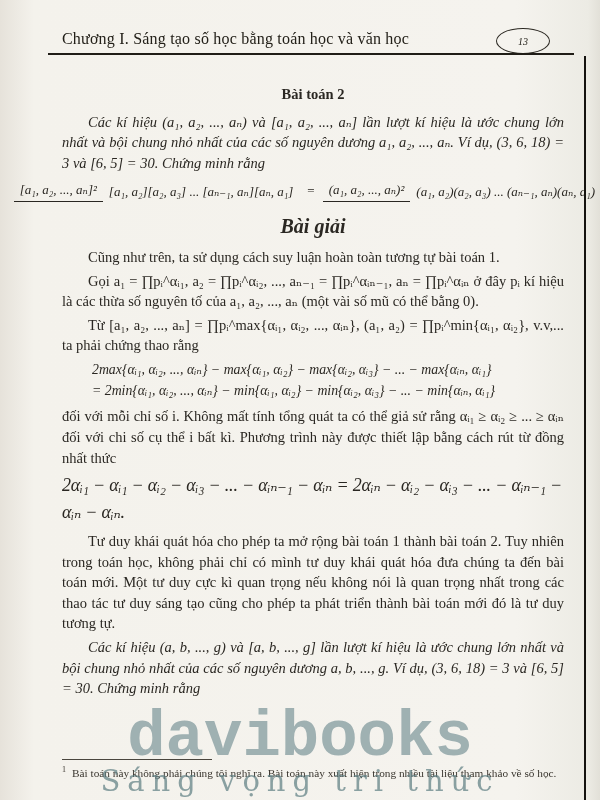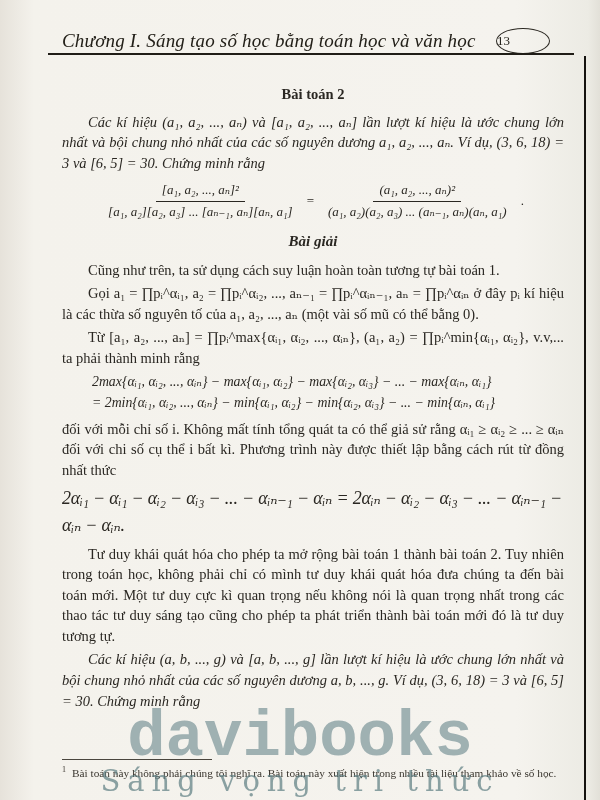--- a/index.html
+++ b/index.html
@@ -11,56 +11,56 @@
   }
   .page {
     position:relative; width:600px; height:800px; overflow:hidden;
     background:
       linear-gradient(90deg, #e6e2da 0px, #f4f2ec 34px, #f5f3ee 86%, #ecebe4 98%, #e2e0d8 100%),
       #f4f2ec;
   }
   
   .chapter {
     position:absolute; top:30px; left:62px; right:120px;
-    font-style:italic; font-size:19px; color:#232019; letter-spacing:.2px;
+    font-size:16px; color:#232019; letter-spacing:.2px;
     white-space:nowrap;
   }
   .page-num-oval {
     position:absolute; top:28px; right:50px; width:54px; height:26px;
     border:1.6px solid #2b2822; border-radius:50%;
-    display:flex; align-items:center; justify-content:flex-start;
-    font-size:13px; color:#232019; background:transparent;
+    display:flex; align-items:center; justify-content:center;
+    font-size:10px; color:#232019; background:transparent;font-style:italic;
   }
   .header-rule {
     position:absolute; top:53px; left:48px; right:26px; height:2px; background:#201d17;
   }
   .right-edge {
     position:absolute; top:56px; bottom:0; right:14px; width:2.5px; background:#15130f;
   }
   
   .content {
     position:absolute; top:70px; left:62px; right:36px;
     font-size:14.5px; line-height:1.42; text-align:justify;
   }
   p { margin:0 0 3px 0; }
   .indent { text-indent:26px; }
   .italic { font-style:italic; }
   .prob-heading { font-size:14.5px; font-weight:bold; margin:14px 0 7px 0; text-align:center; }
   .prob-heading sup { font-size:9px; }
   .solution-heading {
-    font-size:15px; font-weight:bold; font-style:italic;
+    font-size:20px; font-weight:bold; font-style:italic;
     text-align:center; margin:10px 0 7px 0;
   }
   
   .formula-row {
     display:flex; align-items:center; justify-content:center;
     gap:8px; margin:8px 0 6px 0; font-style:italic; font-size:13px;
     text-align:center; white-space:nowrap;
   }
-  .frac { display:inline-flex; flex-direction:column; align-items:center; }
+  .frac { display:inline-flex; align-items:center; }
   .frac .num { padding:0 6px 1px 6px; border-bottom:1.3px solid #2a2722; }
   .frac .den { padding:1px 6px 0 6px; }
   .eq { font-style:normal; }
   
   .display-math {
     font-style:italic; font-size:13.8px; text-align:left;
     padding-left:30px; margin:4px 0 5px 0; line-height:1.5;
   }
   .display-math.wide { padding-left:0; font-size:18px; letter-spacing:-0.2px; }
   
@@ -118,21 +118,21 @@
       </span>
       <span class="eq">.</span>
     </div>
 
     <div class="solution-heading">Bài giải</div>
 
     <p class="indent">Cũng như trên, ta sử dụng cách suy luận hoàn toàn tương tự bài toán 1.</p>
 
     <p class="indent">Gọi a₁ = ∏pᵢ^αᵢ₁, a₂ = ∏pᵢ^αᵢ₂, ..., aₙ₋₁ = ∏pᵢ^αᵢₙ₋₁, aₙ = ∏pᵢ^αᵢₙ ở đây pᵢ kí hiệu là các thừa số nguyên tố của a₁, a₂, ..., aₙ (một vài số mũ có thể bằng 0).</p>
 
-    <p class="indent">Từ [a₁, a₂, ..., aₙ] = ∏pᵢ^max{αᵢ₁, αᵢ₂, ..., αᵢₙ}, (a₁, a₂) = ∏pᵢ^min{αᵢ₁, αᵢ₂}, v.v,... ta phải thành minh rằng</p>
+    <p class="indent">Từ [a₁, a₂, ..., aₙ] = ∏pᵢ^max{αᵢ₁, αᵢ₂, ..., αᵢₙ}, (a₁, a₂) = ∏pᵢ^min{αᵢ₁, αᵢ₂}, v.v,... ta phải chứng thao rằng</p>
 
     <div class="display-math">
       <div>2max{αᵢ₁, αᵢ₂, ..., αᵢₙ} − max{αᵢ₁, αᵢ₂} − max{αᵢ₂, αᵢ₃} − ... − max{αᵢₙ, αᵢ₁}</div>
       <div>= 2min{αᵢ₁, αᵢ₂, ..., αᵢₙ} − min{αᵢ₁, αᵢ₂} − min{αᵢ₂, αᵢ₃} − ... − min{αᵢₙ, αᵢ₁}</div>
     </div>
 
     <p>đối với mỗi chỉ số i. Không mất tính tổng quát ta có thể giả sử rằng αᵢ₁ ≥ αᵢ₂ ≥ ... ≥ αᵢₙ đối với chi số cụ thể i bất kì. Phương trình này được thiết lập bằng cách rút từ đồng nhất thức</p>
 
     <div class="display-math wide">2αᵢ₁ − αᵢ₁ − αᵢ₂ − αᵢ₃ − ... − αᵢₙ₋₁ − αᵢₙ = 2αᵢₙ − αᵢ₂ − αᵢ₃ − ... − αᵢₙ₋₁ − αᵢₙ − αᵢₙ.</div>
 

